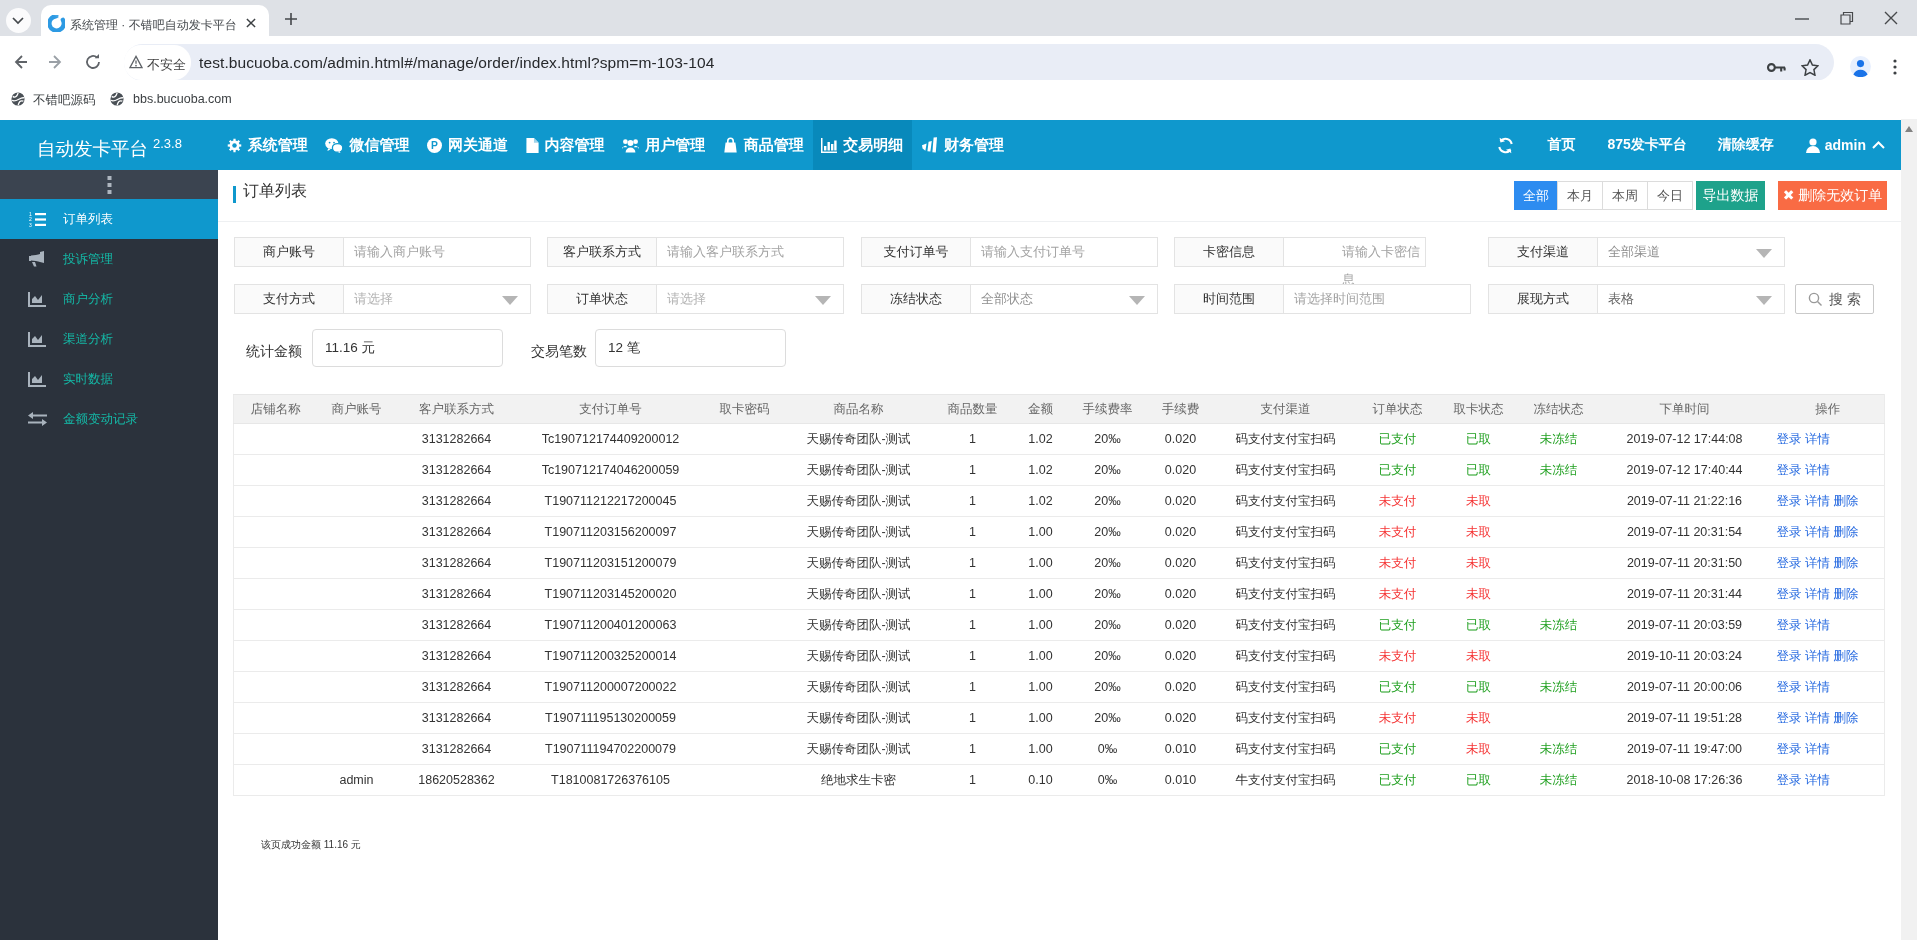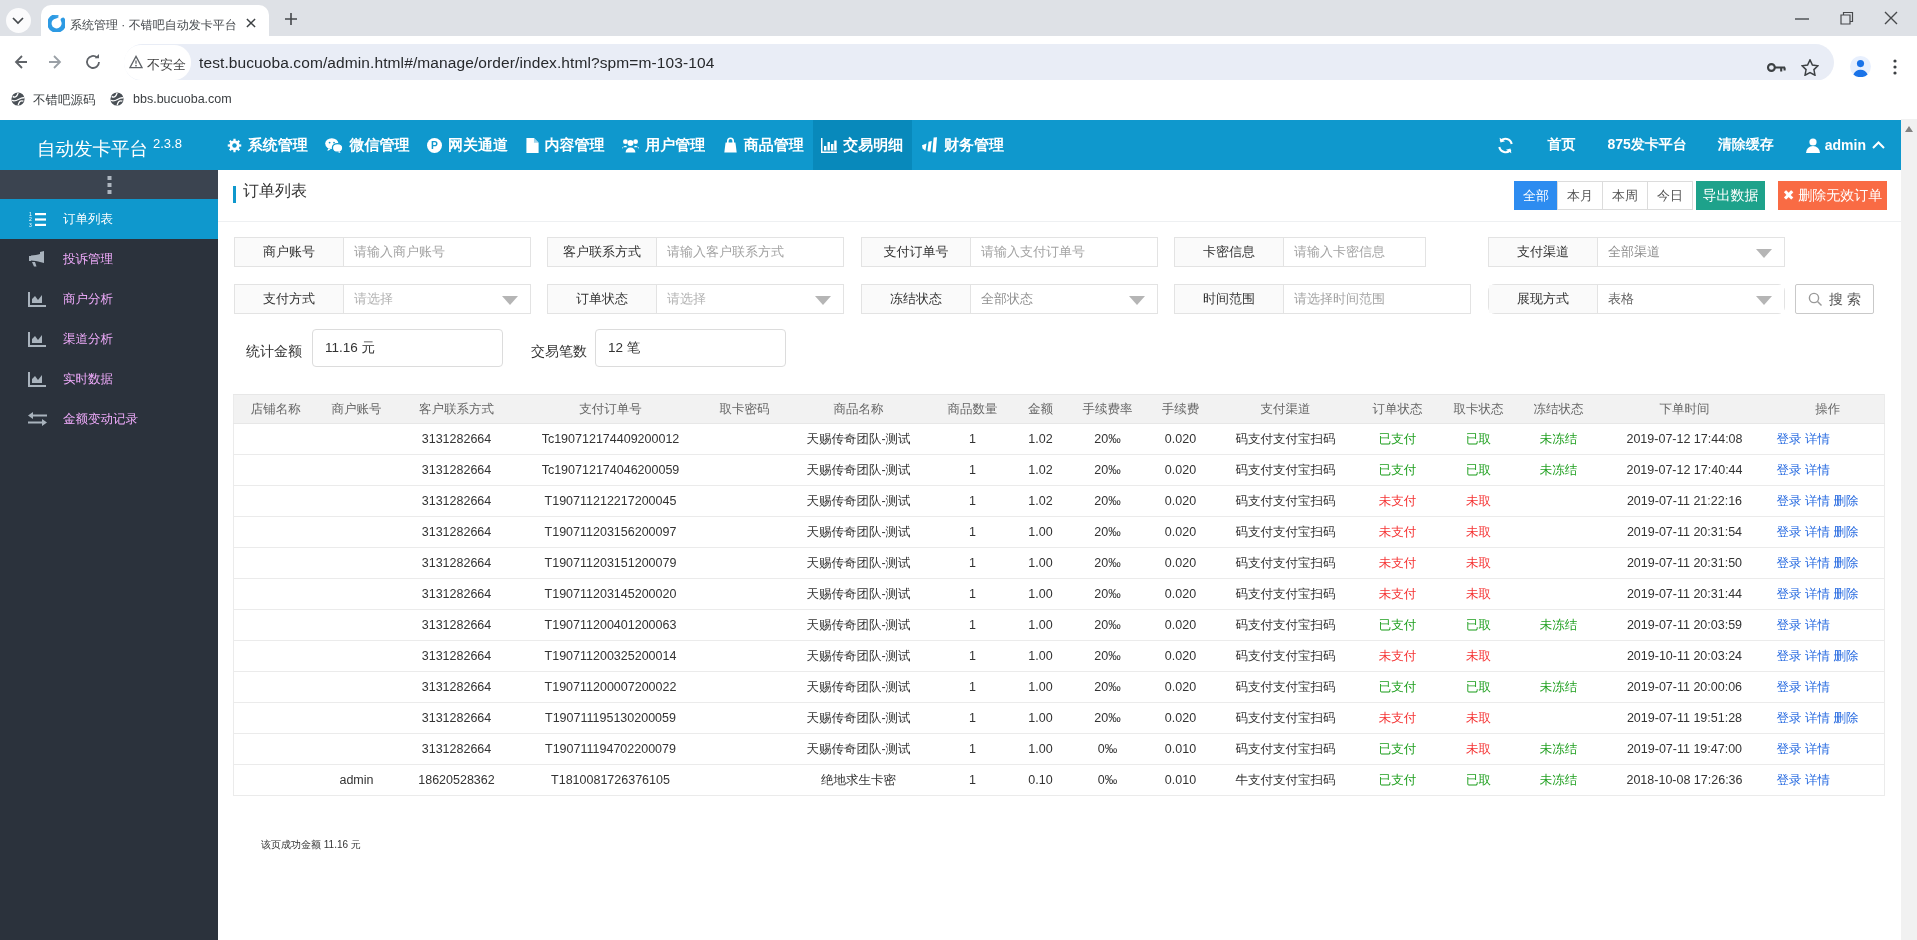--- a/index.html
+++ b/index.html
@@ -32,21 +32,21 @@
 #nav { position:absolute; left:218px; top:0; height:50px; display:flex; }
 #nav .it { height:50px; line-height:50px; padding:0 8.8px; color:#fff; font-size:15px; font-weight:bold; white-space:nowrap; display:flex; align-items:center;justify-content:flex-end; }
 #nav .it svg { margin-right:6px; }
 #nav .it.act { background:var(--blued); }
 #abright { position:absolute; right:16px; top:0; height:50px; display:flex; align-items:center; color:#fff; }
 #abright .rtx { margin-left:0; font-size:14px; font-weight:bold; white-space:nowrap; color:#fff; }
 
 
 #sidebar { position:absolute; left:0; top:170px; width:218px; height:770px; background:#2b323c; }
 #sstrip { position:absolute; left:0; top:0; width:218px; height:29px; background:#3b4450; color:#c6cdd6; text-align:center; font-size:13px; line-height:26px; letter-spacing:1px;}
-.sit { position:absolute; left:0; width:218px; height:40px; color:#f0abfc; font-size:12.5px; line-height:40px; }
+.sit { position:absolute; left:0; width:218px; height:40px; color:#14b8a6; font-size:12.5px; line-height:40px; }
 .sit .txt { position:absolute; left:63px; }
 .sit .ic { position:absolute; left:26px; top:0; width:22px; height:40px; display:flex; align-items:center; justify-content:center; color:#a9b3bd;}
 .sit.act { background:var(--blue); color:#fff; }
 .sit.act .ic { color:#fff; }
 
 
 #main { position:absolute; left:218px; top:170px; width:1683px; height:770px; background:#fff; }
 
 #titlebar { position:absolute; left:0; top:0; width:1683px; height:52px; border-bottom:1px solid #eef0f2; }
 #tbar { position:absolute; left:15px; top:16px; width:3px; height:17px; background:var(--blue); }
@@ -328,21 +328,21 @@
       <div class="ip">请输入商户账号</div>
     </div>
   <div class="grp" style="left:329px; top:67px; width:297px;">
       <div class="lb">客户联系方式</div>
       <div class="ip">请输入客户联系方式</div>
     </div>
   <div class="grp" style="left:643px; top:67px; width:297px;">
       <div class="lb">支付订单号</div>
       <div class="ip">请输入支付订单号</div>
     </div>
-  <div class="grp" style="left:956px; top:67px; width:252px;">
+  <div class="grp" style="left:956px; top:67px; width:252px;gap:48px;">
       <div class="lb">卡密信息</div>
       <div class="ip">请输入卡密信息</div>
     </div>
   <div class="grp" style="left:1270px; top:67px; width:297px;">
       <div class="lb">支付渠道</div>
       <div class="ip sel" style="color:#8f8f8f">全部渠道<span class="caret"></span></div>
     </div>
 
   <div class="grp" style="left:16px; top:114px; width:297px;">
       <div class="lb">支付方式</div>
@@ -353,21 +353,21 @@
       <div class="ip sel">请选择<span class="caret"></span></div>
     </div>
   <div class="grp" style="left:643px; top:114px; width:297px;">
       <div class="lb">冻结状态</div>
       <div class="ip sel" style="color:#8f8f8f">全部状态<span class="caret"></span></div>
     </div>
   <div class="grp" style="left:956px; top:114px; width:297px;">
       <div class="lb">时间范围</div>
       <div class="ip">请选择时间范围</div>
     </div>
-  <div class="grp" style="left:1270px; top:114px; width:297px;border-radius:7px;">
+  <div class="grp" style="left:1270px; top:114px; width:297px;">
       <div class="lb">展现方式</div>
       <div class="ip sel" style="color:#666">表格<span class="caret"></span></div>
     </div>
   <div id="searchbtn"><svg style="vertical-align:-3px;margin-right:6px" width="15" height="15" viewBox="0 0 15 15">
         <circle cx="6" cy="6" r="4.6" stroke="#999" stroke-width="1.4" fill="none"></circle>
         <path d="M9.5 9.5 L13.5 13.5" stroke="#999" stroke-width="1.4"></path>
       </svg>搜 索</div>
 
   <div class="slab" style="left:28px">统计金额</div>
   <div class="sbox" style="left:94px">11.16 元</div>

